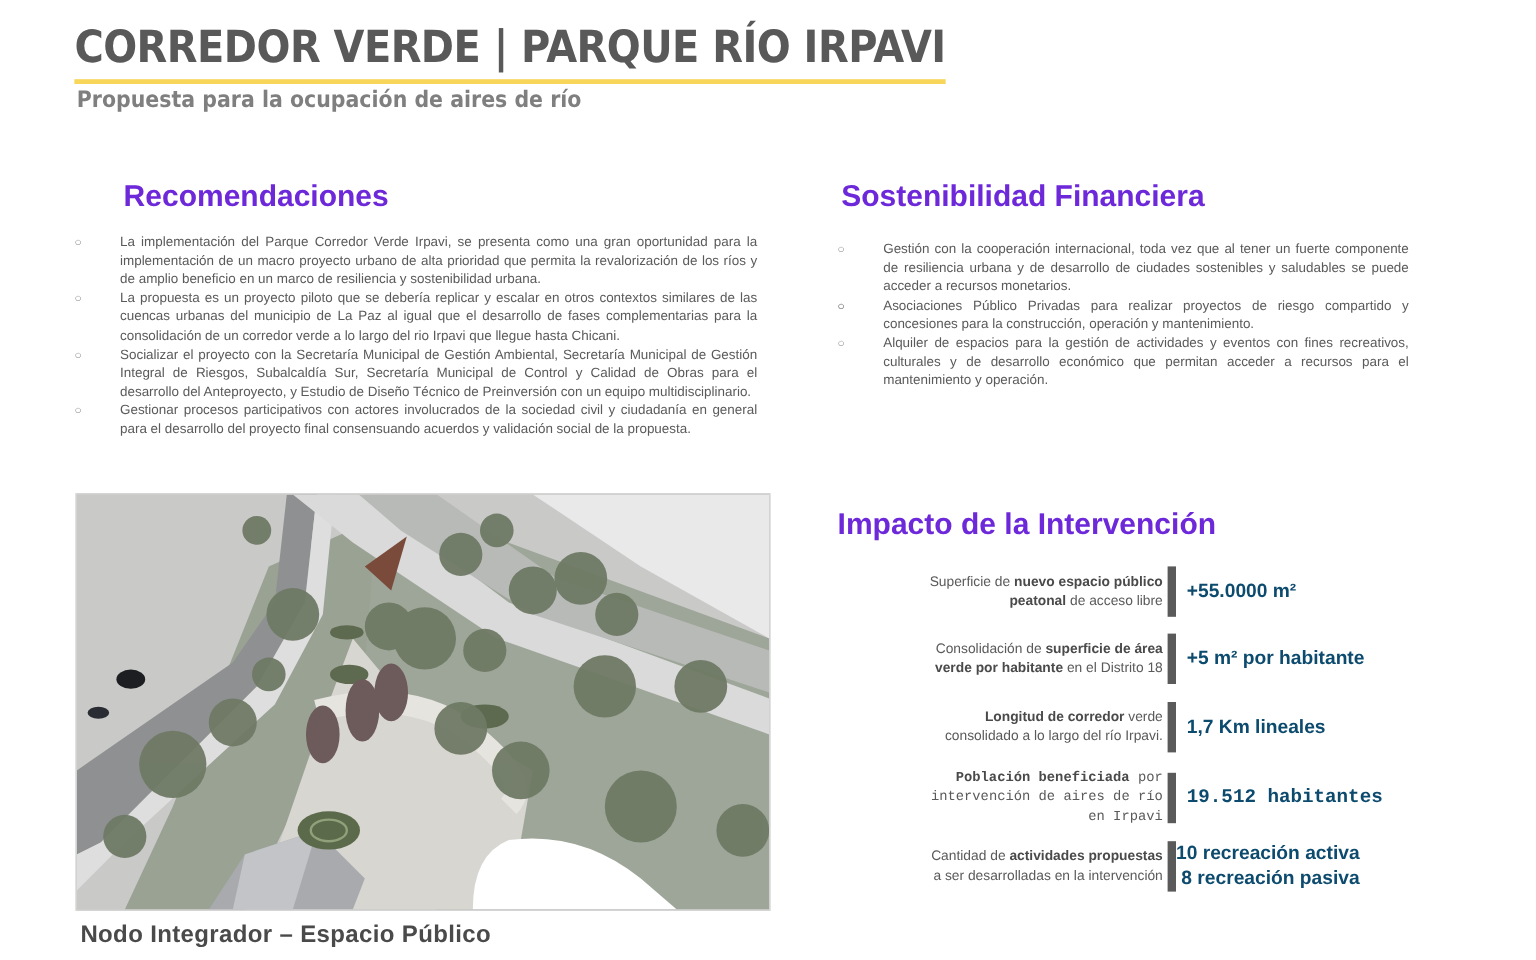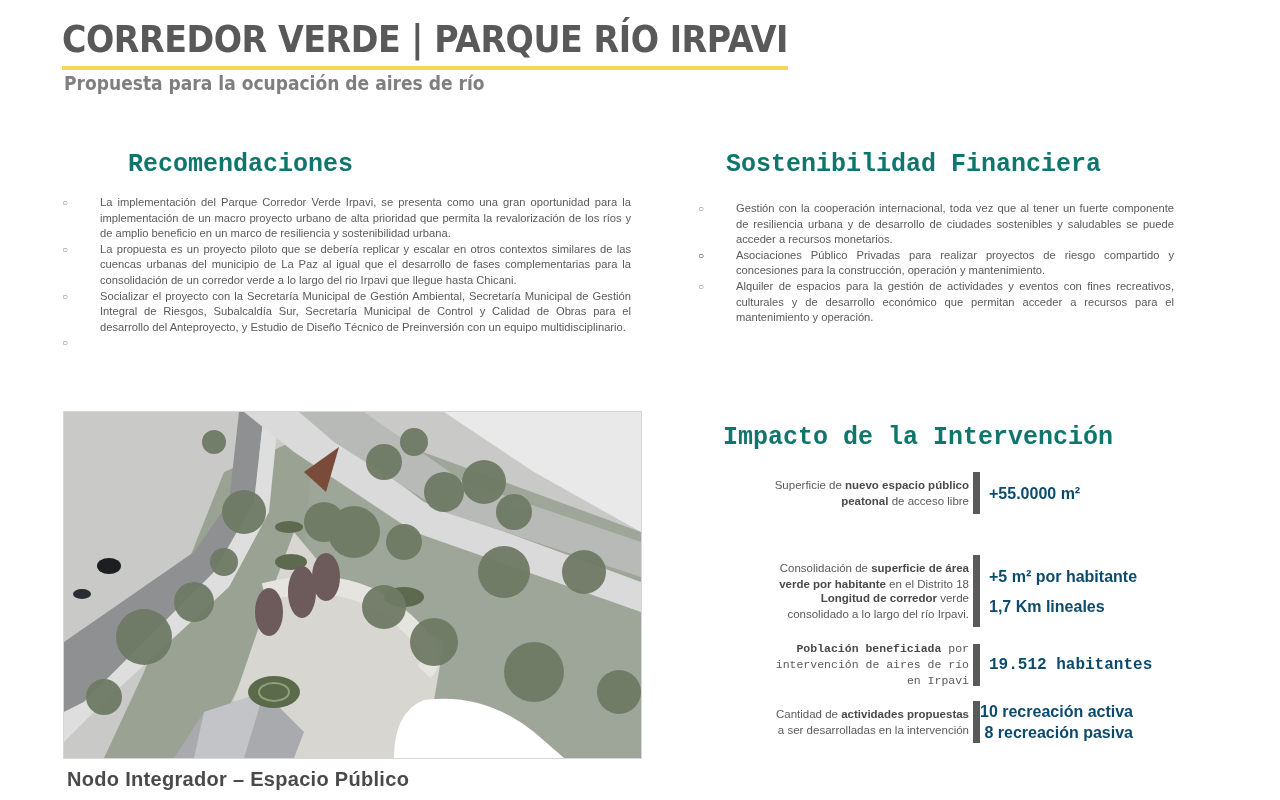--- a/index.html
+++ b/index.html
@@ -11,22 +11,22 @@
       position: absolute; left: 62px; top: 18px; font-size: 37px; font-weight: bold;
       color: #595959; letter-spacing: -0.5px; white-space: nowrap;
       font-family: "DejaVu Sans", sans-serif; transform: scaleX(0.9); transform-origin: left top;
     }
     .title-rule { position: absolute; left: 62px; top: 66px; width: 726px; height: 4px; background: #f7d65a; }
     .subtitle {
       position: absolute; left: 64px; top: 72px; font-size: 19px; font-weight: bold; color: #7f7f7f;
       font-family: "DejaVu Sans", sans-serif; transform: scaleX(0.9); transform-origin: left top; white-space: nowrap;
     }
     .section-h {
-      position: absolute; font-size: 25px; font-weight: bold; color: #0f766e;
-      font-family: Liberation Mono, monospace; white-space: nowrap; margin-left: 25px;
+      position: absolute; font-size: 25px; font-weight: bold; color: #6d28d9;
+      font-family: Liberation Sans, sans-serif; white-space: nowrap;
     }
     .blist { position: absolute; margin: 0; padding: 0; list-style: none; }
     .blist li {
       position: relative; padding-left: 38px; font-size: 11.2px; line-height: 15.6px;
       color: #5a5a5a; text-align: justify;
     }
     .blist li .bullet {
       position: absolute; left: 0; top: 0; font-size: 10px; color: #8a8a8a;
     }
     .photo {
@@ -54,21 +54,21 @@
 
 <div class="title">CORREDOR VERDE | PARQUE RÍO IRPAVI</div>
 <div class="title-rule"></div>
 <div class="subtitle">Propuesta para la ocupación de aires de río</div>
 
 <div class="section-h" style="left:103px; top:150px;">Recomendaciones</div>
 <ul class="blist" style="left:62px; top:195px; width:569px;">
   <li><span class="bullet">○</span><span>La implementación del Parque Corredor Verde Irpavi, se presenta como una gran oportunidad para la implementación de un macro proyecto urbano de alta prioridad que permita la revalorización de los ríos y de amplio beneficio en un marco de resiliencia y sostenibilidad urbana.</span></li>
   <li><span class="bullet">○</span><span>La propuesta es un proyecto piloto que se debería replicar y escalar en otros contextos similares de las cuencas urbanas del municipio de La Paz al igual que el desarrollo de fases complementarias para la consolidación de un corredor verde a lo largo del rio Irpavi que llegue hasta Chicani.</span></li>
   <li><span class="bullet">○</span><span>Socializar el proyecto con la Secretaría Municipal de Gestión Ambiental, Secretaría Municipal de Gestión Integral de Riesgos, Subalcaldía Sur, Secretaría Municipal de Control y Calidad de Obras para el desarrollo del Anteproyecto, y Estudio de Diseño Técnico de Preinversión con un equipo multidisciplinario.</span></li>
-  <li><span class="bullet">○</span></li>
+  <li><span class="bullet">○</span><span>Gestionar procesos participativos con actores involucrados de la sociedad civil y ciudadanía en general para el desarrollo del proyecto final consensuando acuerdos y validación social de la propuesta.</span></li>
 </ul>
 
 <div class="photo">
   <svg width="577" height="346" viewBox="0 0 577 346" xmlns="http://www.w3.org/2000/svg">
     <rect width="577" height="346" fill="#c9c9c8"></rect>
 
     <polygon points="380,0 577,0 577,120 470,60" fill="#e9e9e9"></polygon>
 
     <polygon points="250,0 577,120 577,346 300,346 200,250 230,120" fill="#9ea699"></polygon>
     <polygon points="160,60 250,20 240,140 140,346 40,346 80,260" fill="#9aa294"></polygon>
@@ -138,21 +138,21 @@
 </ul>
 
 <div class="section-h" style="left:698px; top:423px;">Impacto de la Intervención</div>
 
 <div class="impact-row" style="top:472px;">
   <div class="impact-desc"><span>Superficie de </span><b>nuevo espacio público peatonal</b><span> de acceso libre</span></div>
   <div class="impact-bar"></div>
   <div class="impact-value">+55.0000 m²</div>
 </div>
 
-<div class="impact-row" style="top:528px;margin-top:27px;">
+<div class="impact-row" style="top:528px;">
   <div class="impact-desc"><span>Consolidación de </span><b>superficie de área verde por habitante</b><span> en el Distrito 18</span></div>
   <div class="impact-bar"></div>
   <div class="impact-value">+5 m² por habitante</div>
 </div>
 
 <div class="impact-row" style="top:585px;">
   <div class="impact-desc"><span></span><b>Longitud de corredor</b><span> verde consolidado a lo largo del río Irpavi.</span></div>
   <div class="impact-bar"></div>
   <div class="impact-value">1,7 Km lineales</div>
 </div>

